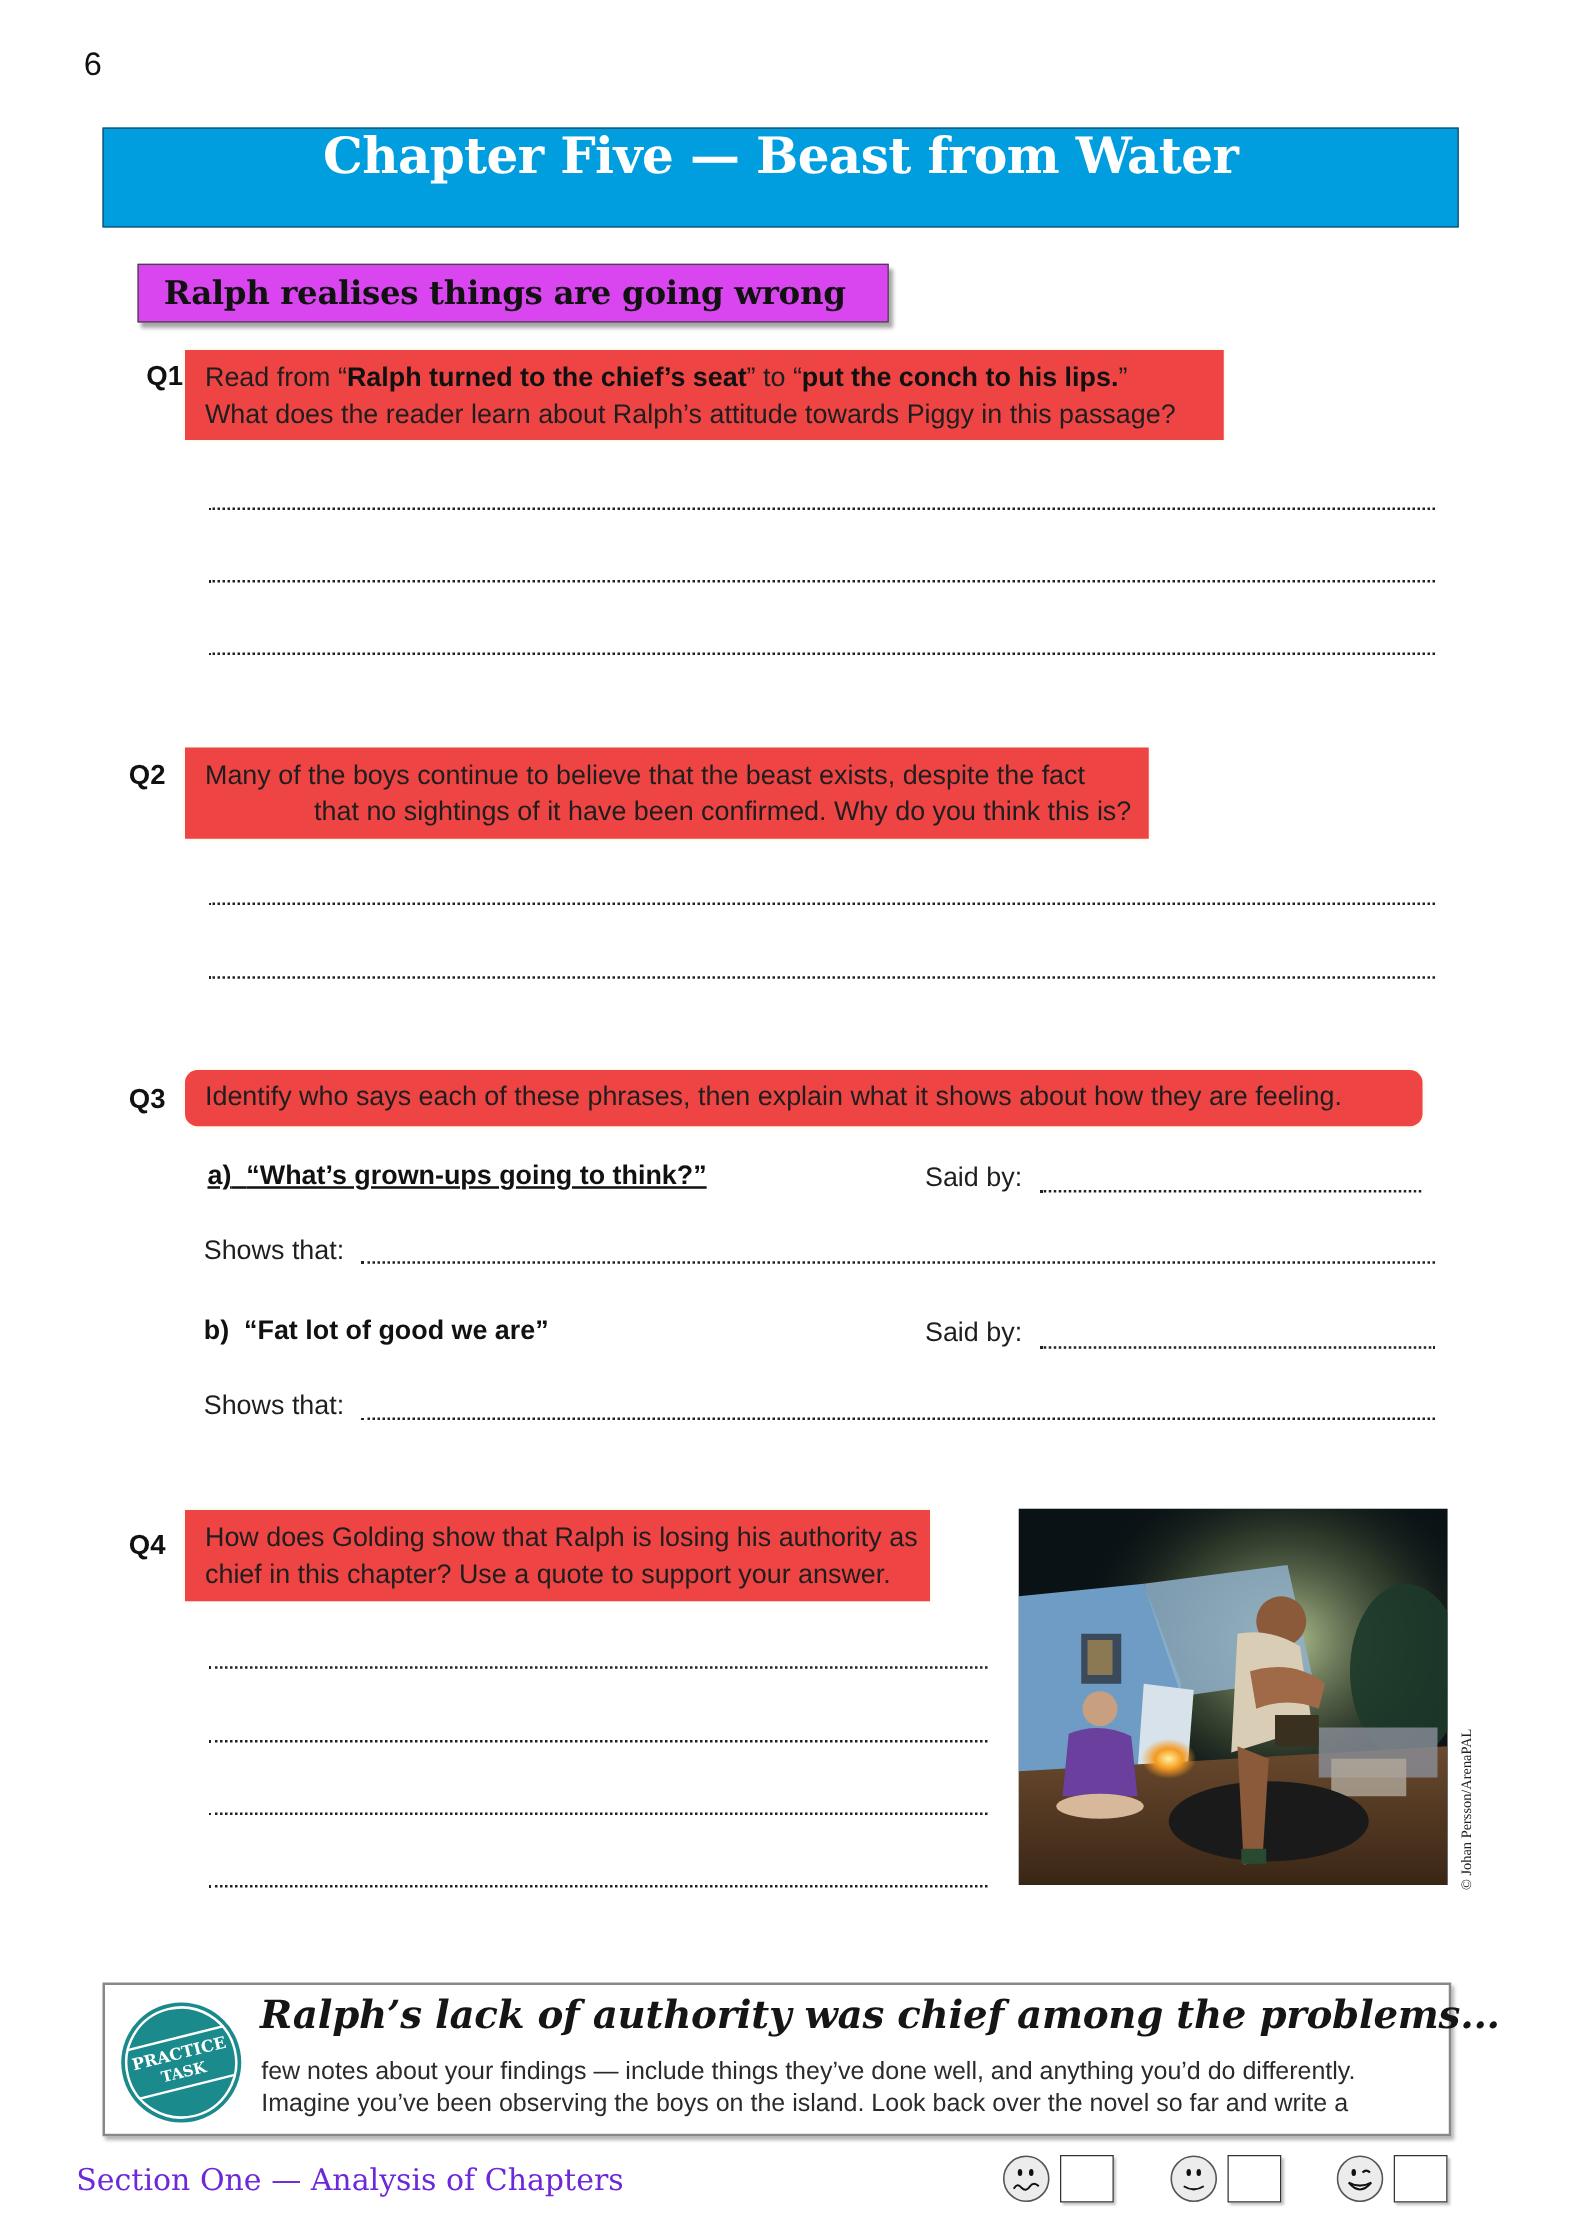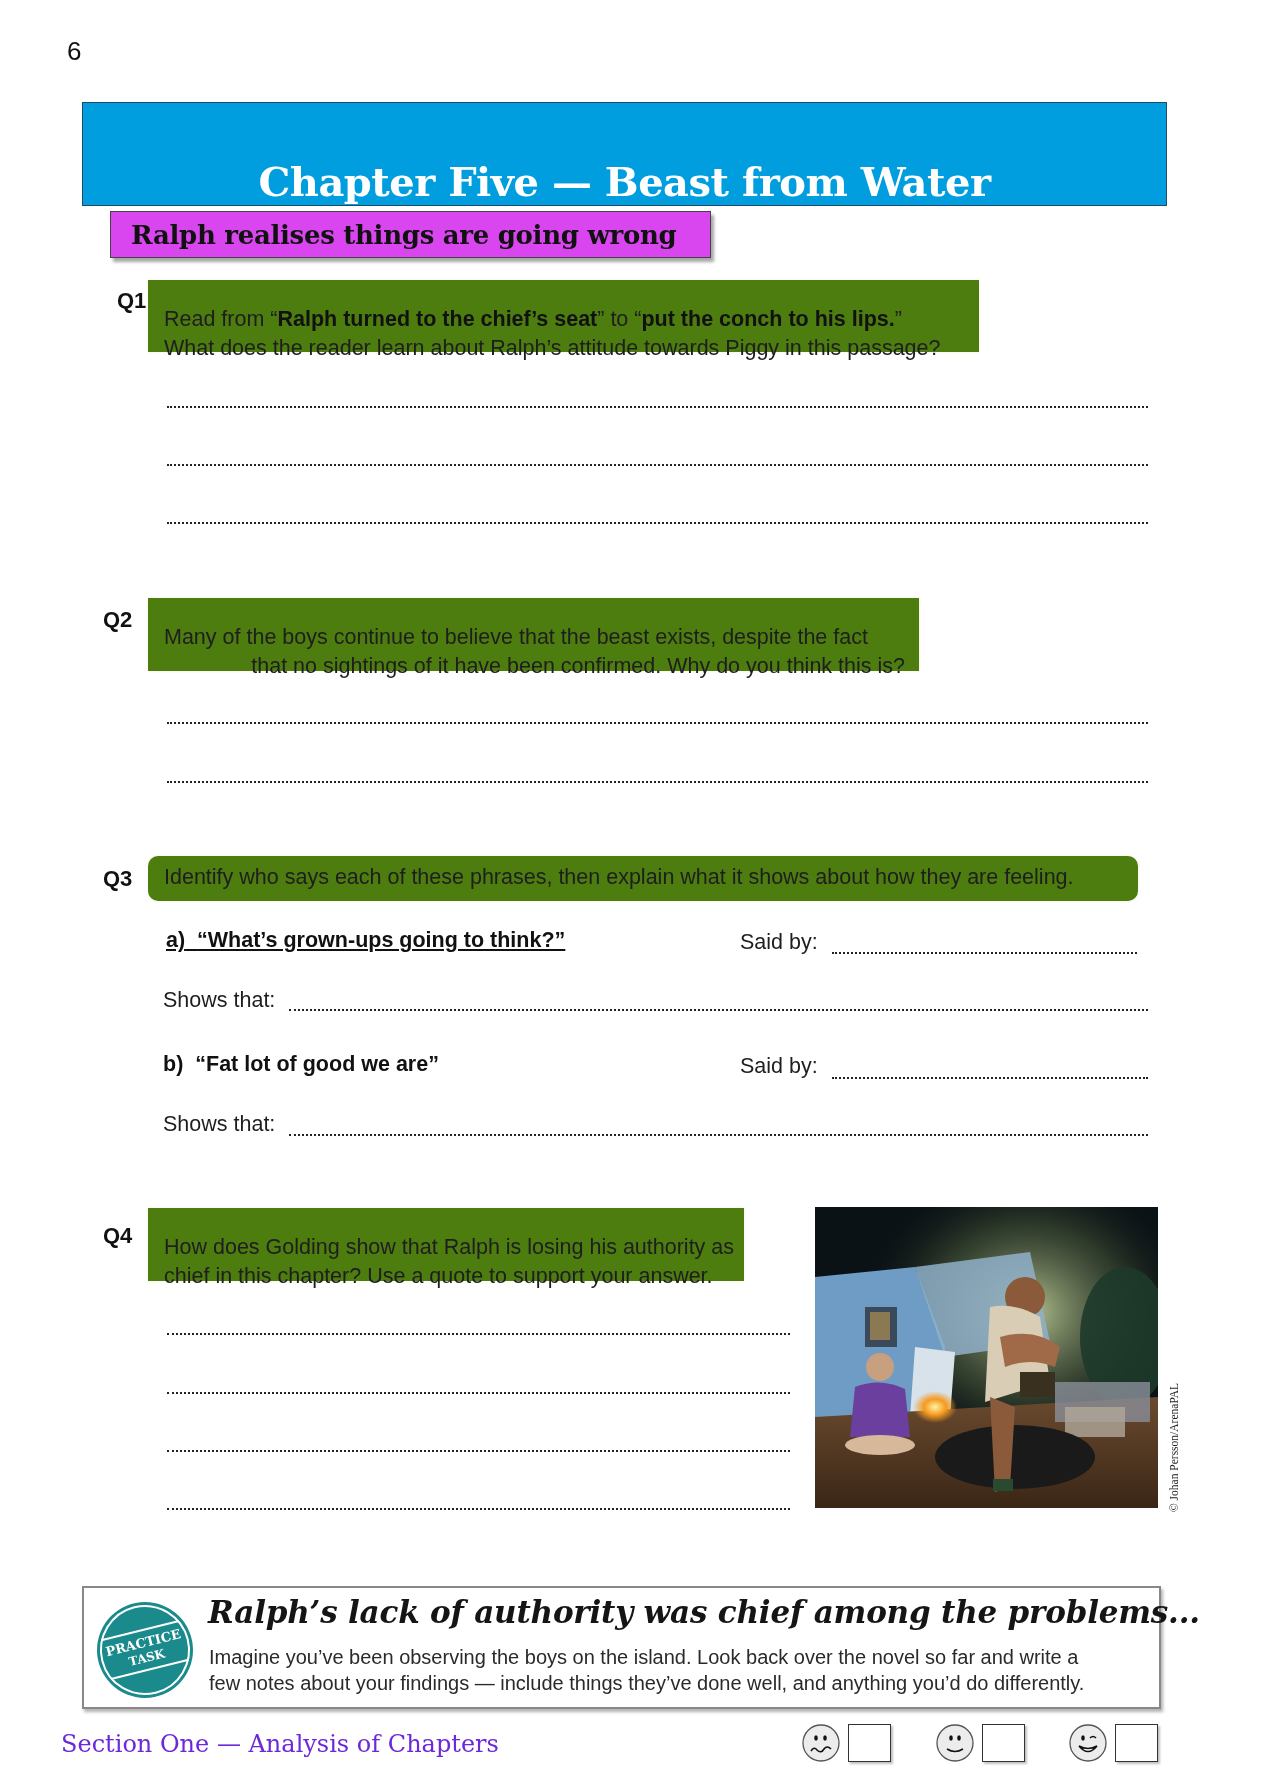--- a/index.html
+++ b/index.html
@@ -4,43 +4,43 @@
   <style>
     * { box-sizing: border-box; margin: 0; padding: 0; }
     html, body { width: 1264px; height: 1788px; background: #ffffff; overflow: hidden; }
     body { position: relative; font-family: "DejaVu Sans", sans-serif; color: #1a1a1a; }
 
     .abs { position: absolute; }
 
     .page-number { left: 67px; top: 36px; font-family: "Liberation Sans", sans-serif; font-size: 26px; color: #111; }
 
     .chapter-bar {
-      left: 82px; top: 102px; width: 1085px; height: 104px;
+      left: 82px; top: 102px; width: 1085px; height: 80px;
       background: #009ddf; border: 1.5px solid #1f4a6a;
-      display: flex; align-items: flex-end; justify-content: center;
+      display: flex; align-items: flex-start; justify-content: center;
     }
     .chapter-title {
       font-family: "DejaVu Serif", serif; font-weight: bold; color: #ffffff;
       font-size: 40px; letter-spacing: -0.5px; margin-top: -2px;
     }
 
     .section-label {
       left: 82px; top: 211px; width: 601px; height: 47px;
       background: #d946ef; border: 1.5px solid #444;
       box-shadow: 3px 4px 3px rgba(0,0,0,0.35);
       display: flex; align-items: center; padding-left: 20px; margin-left: 28px;
     }
     .section-label-text {
       font-family: "DejaVu Serif", serif; font-weight: bold; font-size: 26px; color: #111;
       letter-spacing: -0.3px;
     }
 
     .q-label { font-family: "Liberation Sans", sans-serif; font-weight: bold; font-size: 22px; color: #111; }
     .q-box {
-      background: #4d7c0f; padding: 25px 14px 8px 16px;
+      background: #ef4444; padding: 8px 14px 8px 16px;
       font-family: "Liberation Sans", sans-serif; font-size: 21.5px; line-height: 29px; color: #1e1e1e;
       box-shadow: 0 0 3px rgba(240,230,190,0.6);
     }
     .q-box b { font-weight: bold; color: #111; }
 
     .dots {
       height: 0; border-bottom: 2.5px dotted #222;
     }
 
     .subq { font-family: "Liberation Sans", sans-serif; font-size: 21.5px; color: #111; white-space: nowrap; }
@@ -196,22 +196,22 @@
       <circle cx="50" cy="50" r="44" fill="none" stroke="#ffffff" stroke-width="2"></circle>
       <line x1="10" y1="30" x2="90" y2="30" stroke="#ffffff" stroke-width="2"></line>
       <line x1="10" y1="70" x2="90" y2="70" stroke="#ffffff" stroke-width="2"></line>
       <text x="50" y="47" text-anchor="middle" font-family="DejaVu Serif, serif" font-weight="bold" font-size="13" fill="#ffffff">PRACTICE</text>
       <text x="50" y="62" text-anchor="middle" font-family="DejaVu Serif, serif" font-weight="bold" font-size="12" fill="#ffffff">TASK</text>
     </g>
   </svg>
 </div>
 <div class="abs task-title">Ralph’s lack of authority was chief among the problems...</div>
 <div class="abs task-text">
+  <div style="white-space:nowrap;">few notes about your findings — include things they’ve done well, and anything you’d do differently.</div>
   <div style="white-space:nowrap;">Imagine you’ve been observing the boys on the island.  Look back over the novel so far and write a</div>
-  <div style="white-space:nowrap;">few notes about your findings — include things they’ve done well, and anything you’d do differently.</div>
 </div>
 
 <div class="abs footer-text">Section One — Analysis of Chapters</div>
 
 <div class="abs face" style="left:802px; top:1724px;">
   <svg width="38" height="38" viewBox="0 0 38 38" xmlns="http://www.w3.org/2000/svg">
     <circle cx="19" cy="19" r="18" fill="#ececec" stroke="#555" stroke-width="1.3"></circle>
     <ellipse cx="14" cy="14" rx="1.8" ry="2.8" fill="#111"></ellipse>
     <ellipse cx="23" cy="14" rx="1.8" ry="2.8" fill="#111"></ellipse>
     <path d="M9 27 Q12 22 15 26 Q19 30 22 25 Q25 21 29 25" fill="none" stroke="#111" stroke-width="1.6"></path>

